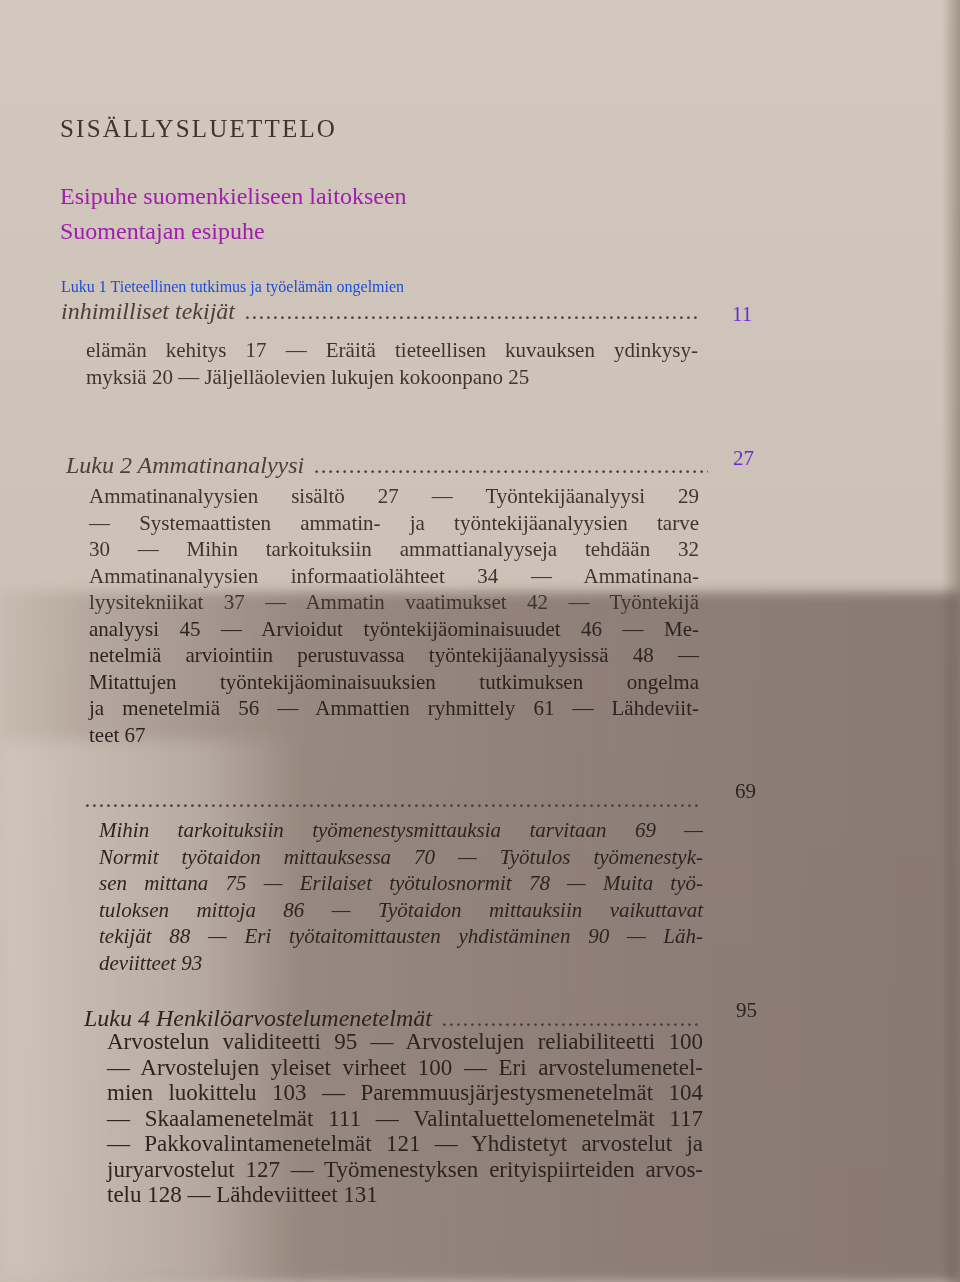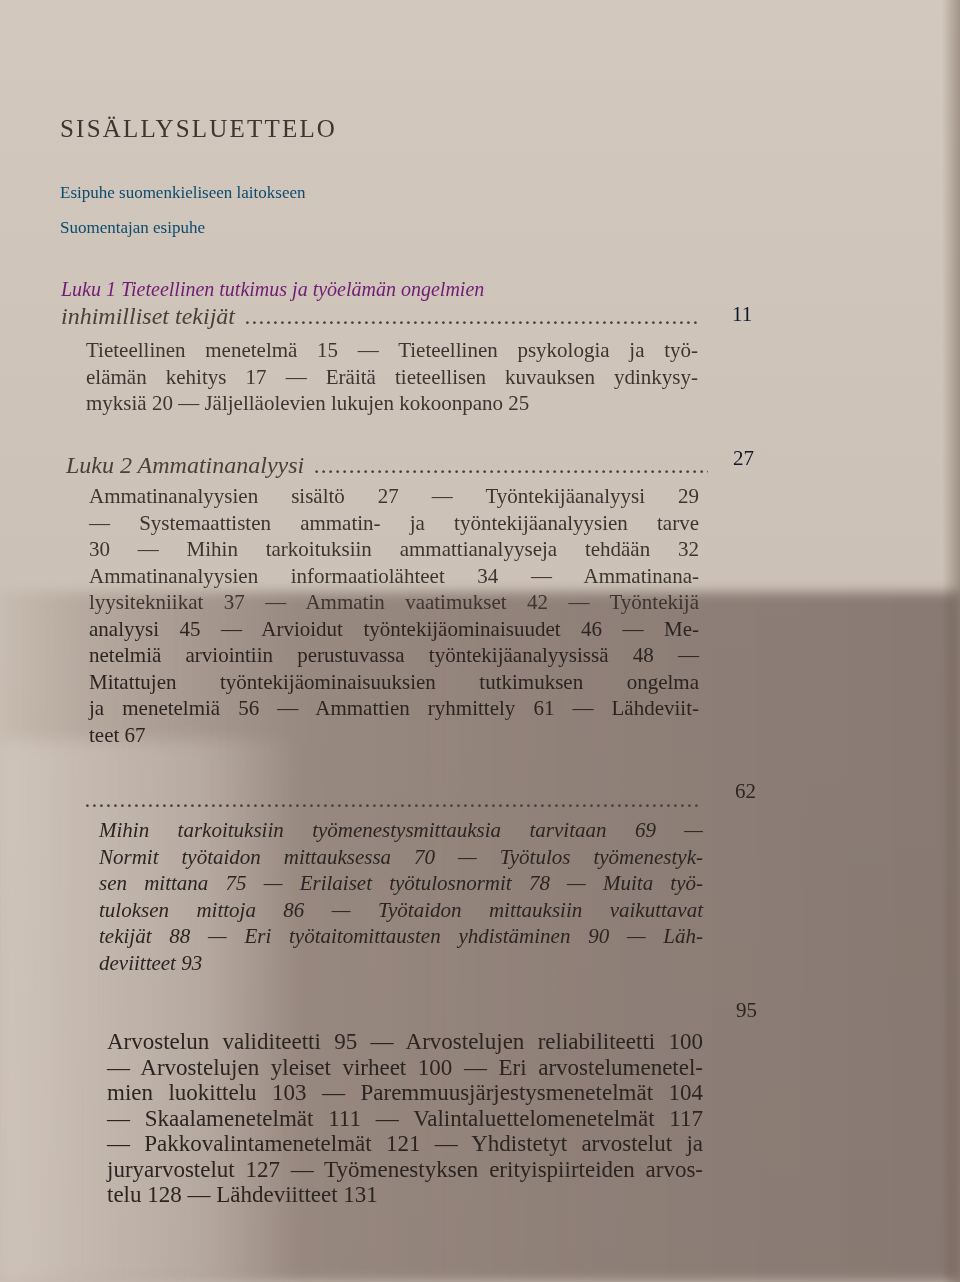--- a/index.html
+++ b/index.html
@@ -29,40 +29,40 @@
     background: linear-gradient(90deg, rgba(0,0,0,0) 0px, rgba(70,50,40,0.35) 18px);
   }
 
   .content { position: absolute; left: 0; top: 0; width: 960px; height: 1282px; margin-top: 12px; }
 
   .title {
     position: absolute; left: 60px; top: 103px;
     font-size: 25px; letter-spacing: 2.2px; color: #3e3430;
   }
   .front {
-    position: absolute; font-size: 17px; color: #0c4a6e;
+    position: absolute; font-size: 24px; color: #a21caf;
   }
   .entry { position: absolute; }
   .chapter-line {
     display: flex; align-items: baseline;
     font-style: italic; font-size: 24px; color: #4a403a;
     white-space: nowrap;
   }
   .chapter-line .label { }
   .chapter-line .leader {
     flex: 1; overflow: hidden; margin-left: 10px; letter-spacing: 1px;
     color: #4a403a;
   }
   .chapter-line .leader::after {
     content: "..........................................................................................................................................................";
   }
   .page-num {
-    position: absolute; font-size: 21px; font-style: normal; color: #0f172a;
+    position: absolute; font-size: 21px; font-style: normal; color: #6d28d9;
   }
-  .chapter-first-line { font-style: italic; font-size: 20px; color: #701a75; white-space: nowrap; }
+  .chapter-first-line { font-size: 16px; color: #1d4ed8; white-space: nowrap; }
   .sub {
     font-size: 21px; line-height: 26.5px; color: #3e3430;
     text-align: justify; text-align-last: left;
   }
   .sub .ln { display: block; white-space: nowrap; text-align-last: justify; }
   .sub .ln.last { text-align-last: left; }
   .dark { color: #2c2420; }
 </style>
 </head>
 <body>
@@ -81,21 +81,20 @@
 
   <div class="entry" style="left:61px; top:266px; width:640px;">
     <div class="chapter-first-line">Luku 1 Tieteellinen tutkimus ja työelämän ongelmien</div>
     <div class="chapter-line" style="margin-top:2px;">
       <span class="label">inhimilliset tekijät</span>
       <span class="leader"></span>
     </div>
   </div>
   <div class="page-num" style="left:732px; top:290px;">11</div>
   <div class="sub" style="position:absolute; left:86px; top:325px; width:612px;">
-    <span class="ln">Tieteellinen menetelmä 15 — Tieteellinen psykologia ja työ-</span>
     <span class="ln">elämän kehitys 17 — Eräitä tieteellisen kuvauksen ydinkysy-</span>
     <span class="ln last">myksiä 20 — Jäljelläolevien lukujen kokoonpano 25</span>
   </div>
 
   <div class="entry" style="left:66px; top:440px; width:642px;">
     <div class="chapter-line">
       <span class="label">Luku 2 Ammatinanalyysi</span>
       <span class="leader"></span>
     </div>
   </div>
@@ -111,30 +110,36 @@
     <span class="ln dark">Mitattujen työntekijäominaisuuksien tutkimuksen ongelma</span>
     <span class="ln dark">ja menetelmiä 56 — Ammattien ryhmittely 61 — Lähdeviit-</span>
     <span class="ln last dark">teet 67</span>
   </div>
 
   <div class="entry" style="left:75px; top:774px; width:626px;">
     <div class="chapter-line dark">
       <span class="leader"></span>
     </div>
   </div>
-  <div class="page-num dark" style="left:735px; top:767px;">62</div>
+  <div class="page-num dark" style="left:735px; top:767px;">69</div>
   <div class="sub dark" style="position:absolute; left:99px; top:805px; width:604px;font-style:italic;">
     <span class="ln">Mihin tarkoituksiin työmenestysmittauksia tarvitaan 69 —</span>
     <span class="ln">Normit työtaidon mittauksessa 70 — Työtulos työmenestyk-</span>
     <span class="ln">sen mittana 75 — Erilaiset työtulosnormit 78 — Muita työ-</span>
     <span class="ln">tuloksen mittoja 86 — Työtaidon mittauksiin vaikuttavat</span>
     <span class="ln">tekijät 88 — Eri työtaitomittausten yhdistäminen 90 — Läh-</span>
     <span class="ln last">deviitteet 93</span>
   </div>
 
+  <div class="entry" style="left:84px; top:993px; width:616px;">
+    <div class="chapter-line dark">
+      <span class="label">Luku 4 Henkilöarvostelumenetelmät</span>
+      <span class="leader"></span>
+    </div>
+  </div>
   <div class="page-num dark" style="left:736px; top:986px;">95</div>
   <div class="sub dark" style="position:absolute; left:107px; top:1017px; width:596px; line-height:25.5px; font-size:23px;">
     <span class="ln">Arvostelun validiteetti 95 — Arvostelujen reliabiliteetti 100</span>
     <span class="ln">— Arvostelujen yleiset virheet 100 — Eri arvostelumenetel-</span>
     <span class="ln">mien luokittelu 103 — Paremmuusjärjestysmenetelmät 104</span>
     <span class="ln">— Skaalamenetelmät 111 — Valintaluettelomenetelmät 117</span>
     <span class="ln">— Pakkovalintamenetelmät 121 — Yhdistetyt arvostelut ja</span>
     <span class="ln">juryarvostelut 127 — Työmenestyksen erityispiirteiden arvos-</span>
     <span class="ln last">telu 128 — Lähdeviitteet 131</span>
   </div>

